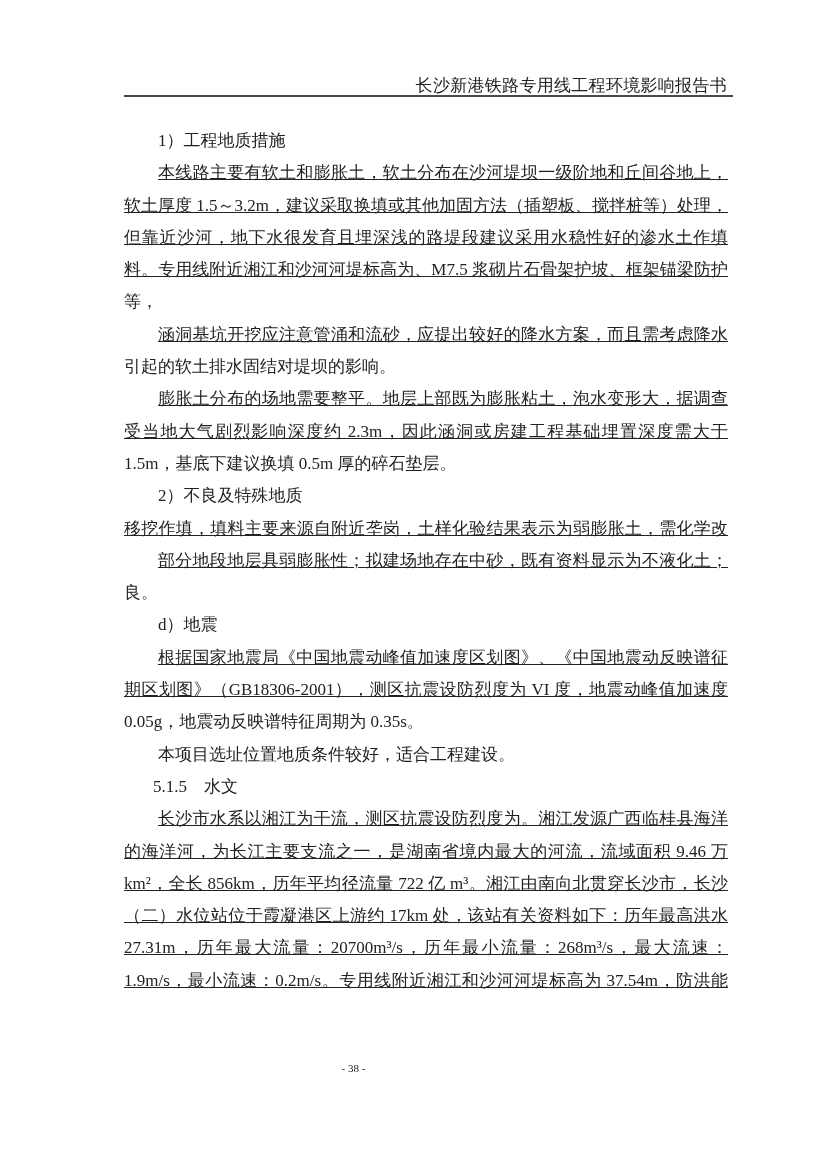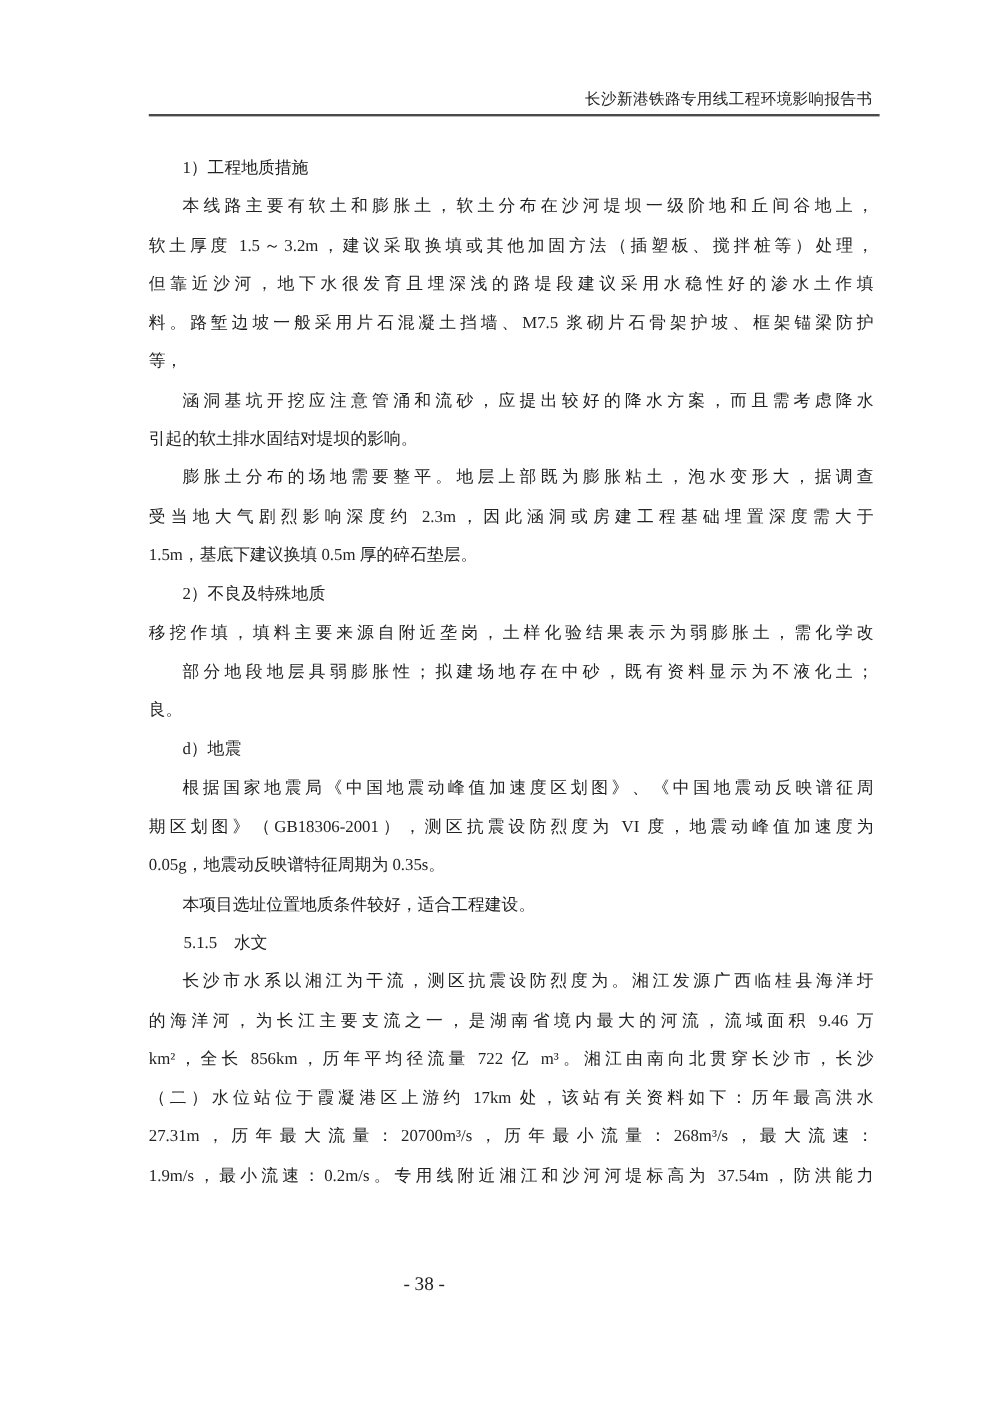--- a/index.html
+++ b/index.html
@@ -7,70 +7,70 @@
     position:relative;
     width:827px;height:1169px;
     background:#fff;
     font-family:"Liberation Serif","DejaVu Serif",serif;
     color:var(--ink,#222222);
     overflow:hidden;
   }
   .header-title{
     position:absolute;
     top:74px;right:100px;
-    font-size:13px;
+    font-size:17px;
     letter-spacing:0.3px;
     color:var(--ink,#222222);
     white-space:nowrap;
     text-align:right;
   }
   .header-rule{
     position:absolute;
     left:124px;top:95px;
     width:609px;height:2px;
     background:var(--rule,#4a4a4a);
   }
   .content{
     position:absolute;
     left:124px;top:125px;
     width:604px;
   }
   .ln{
     height:32.3px;
     line-height:32.3px;
-    font-size:14px;
+    font-size:17px;
     overflow:hidden;
     white-space:normal;
   }
   .ind{text-indent:2em;}
-  .just{text-align:justify;text-align-last:justify;}
+  .just{text-align:justify;text-align-last:justify;text-decoration:underline;}
   .h515{padding-left:4px;margin-left:25px;}
   .footer{
     position:absolute;
     top:1062px;left:0;
     width:707px;
     text-align:center;
-    font-size:16px;
+    font-size:11px;
     color:var(--ink,#222222);
   }
 </style>
 </head>
 <body>
 
 <div class="page">
 
   <div class="header-title">长沙新港铁路专用线工程环境影响报告书</div>
   <div class="header-rule"></div>
 
   <div class="content">
     <div class="ln ind">1）工程地质措施</div>
     <div class="ln ind just">本线路主要有软土和膨胀土，软土分布在沙河堤坝一级阶地和丘间谷地上，</div>
     <div class="ln just">软土厚度 1.5～3.2m，建议采取换填或其他加固方法（插塑板、搅拌桩等）处理，</div>
     <div class="ln just">但靠近沙河，地下水很发育且埋深浅的路堤段建议采用水稳性好的渗水土作填</div>
-    <div class="ln just">料。路堑边坡一般采用片石混凝土挡墙、M7.5 浆砌片石骨架护坡、框架锚梁防护</div>
+    <div class="ln just">料。专用线附近湘江和沙河河堤标高为、M7.5 浆砌片石骨架护坡、框架锚梁防护</div>
     <div class="ln">等，</div>
     <div class="ln ind just">涵洞基坑开挖应注意管涌和流砂，应提出较好的降水方案，而且需考虑降水</div>
     <div class="ln">引起的软土排水固结对堤坝的影响。</div>
     <div class="ln ind just">膨胀土分布的场地需要整平。地层上部既为膨胀粘土，泡水变形大，据调查</div>
     <div class="ln just">受当地大气剧烈影响深度约 2.3m，因此涵洞或房建工程基础埋置深度需大于</div>
     <div class="ln">1.5m，基底下建议换填 0.5m 厚的碎石垫层。</div>
     <div class="ln ind">2）不良及特殊地质</div>
     <div class="ln just">移挖作填，填料主要来源自附近垄岗，土样化验结果表示为弱膨胀土，需化学改</div>
     <div class="ln ind just">部分地段地层具弱膨胀性；拟建场地存在中砂，既有资料显示为不液化土；</div>
     <div class="ln">良。</div>

